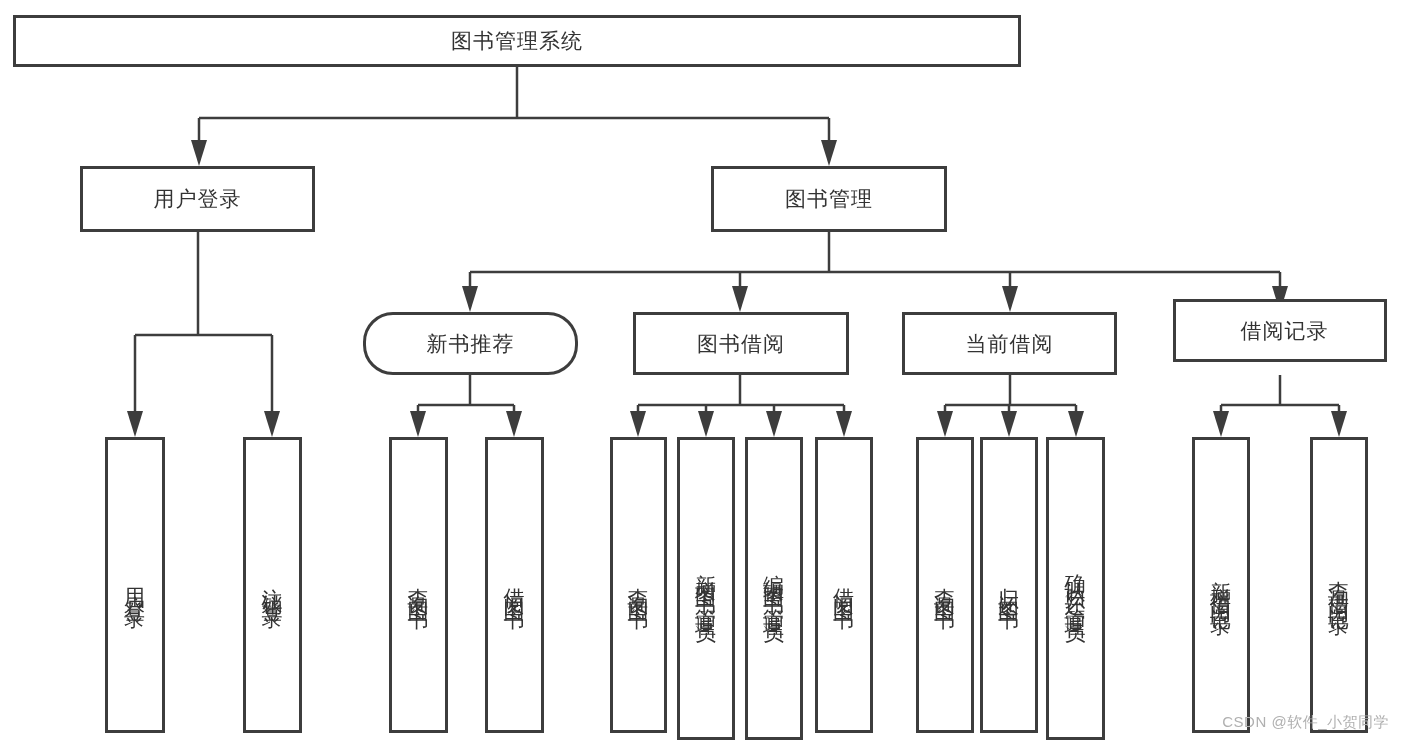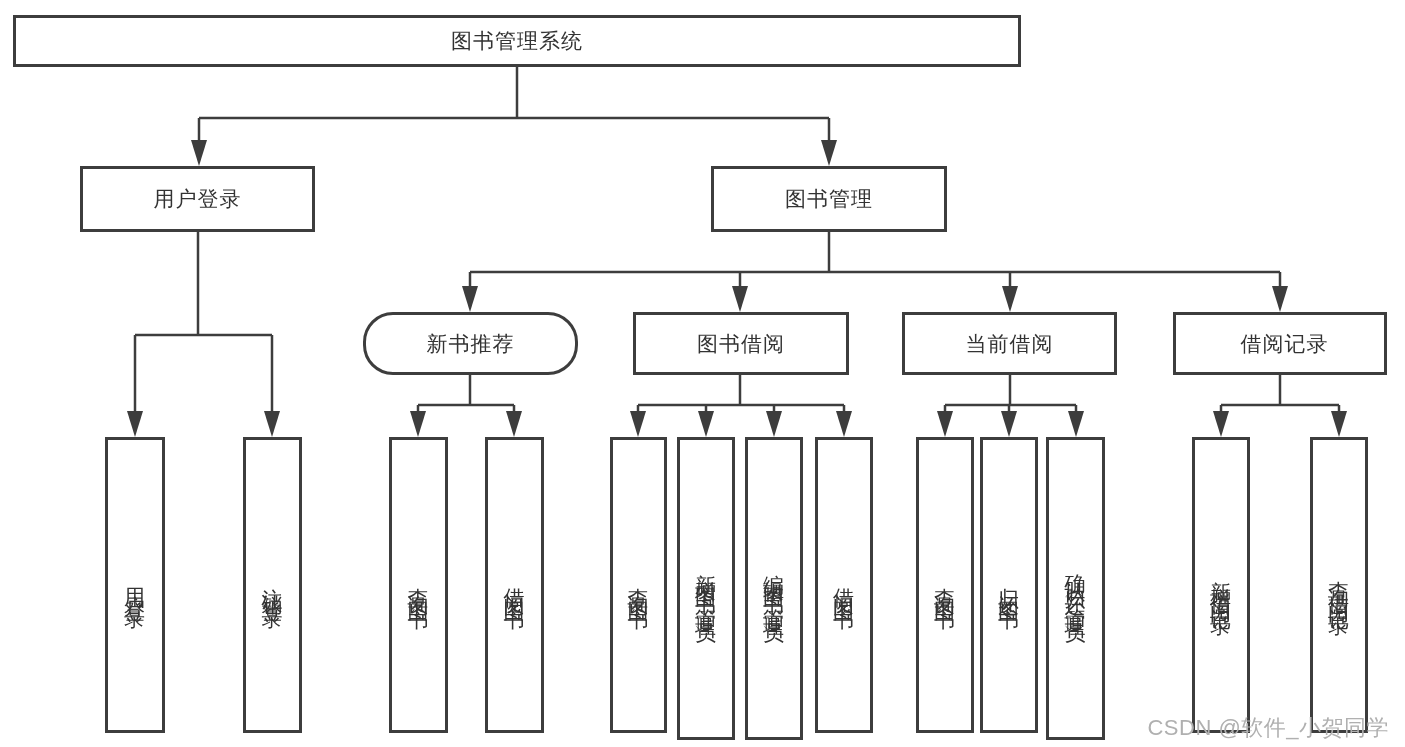--- a/index.html
+++ b/index.html
@@ -53,21 +53,21 @@
     font-size: 21px;
     line-height: 1;
     letter-spacing: 7px;
     white-space: nowrap;
   }
   .leaf.tall { height: 303px; }
   .watermark {
     position: absolute;
     top: 713px;
     right: 16px;
-    font-size: 22px;
+    font-size: 15px;
     letter-spacing: 0.5px;
     color: var(--watermark);
     white-space: nowrap;
     z-index: 5;
   }
 </style>
 </head>
 <body>
 
 <div class="canvas">
@@ -135,21 +135,21 @@
   </svg>
 
   <div class="node h-node" style="left:13px; top:15px; width:1008px; height:52px;">图书管理系统</div>
 
   <div class="node h-node" style="left:80px; top:166px; width:235px; height:66px;">用户登录</div>
   <div class="node h-node" style="left:711px; top:166px; width:236px; height:66px;text-align:center;">图书管理</div>
 
   <div class="node h-node" style="left:363px; top:312px; width:215px; height:63px;border-radius:30px;">新书推荐</div>
   <div class="node h-node" style="left:633px; top:312px; width:216px; height:63px;">图书借阅</div>
   <div class="node h-node" style="left:902px; top:312px; width:215px; height:63px;font-family:Liberation Mono, monospace;">当前借阅</div>
-  <div class="node h-node" style="left:1173px; top:312px; width:214px; height:63px;padding-left:9px;">借阅记录</div>
+  <div class="node h-node" style="left:1173px; top:299px; width:214px; height:63px;padding-left:9px;">借阅记录</div>
 
   <div class="node leaf" style="left:105px; width:60px;">用户登录</div>
   <div class="node leaf" style="left:243px; width:59px;">注销登录</div>
 
   <div class="node leaf" style="left:389px; width:59px;">查询图书</div>
   <div class="node leaf" style="left:485px; width:59px;">借阅图书</div>
 
   <div class="node leaf" style="left:610px; width:57px;">查询图书</div>
   <div class="node leaf tall" style="left:677px; width:58px;">新增图书（管理员）</div>
   <div class="node leaf tall" style="left:745px; width:58px;">编辑图书（管理员）</div>

